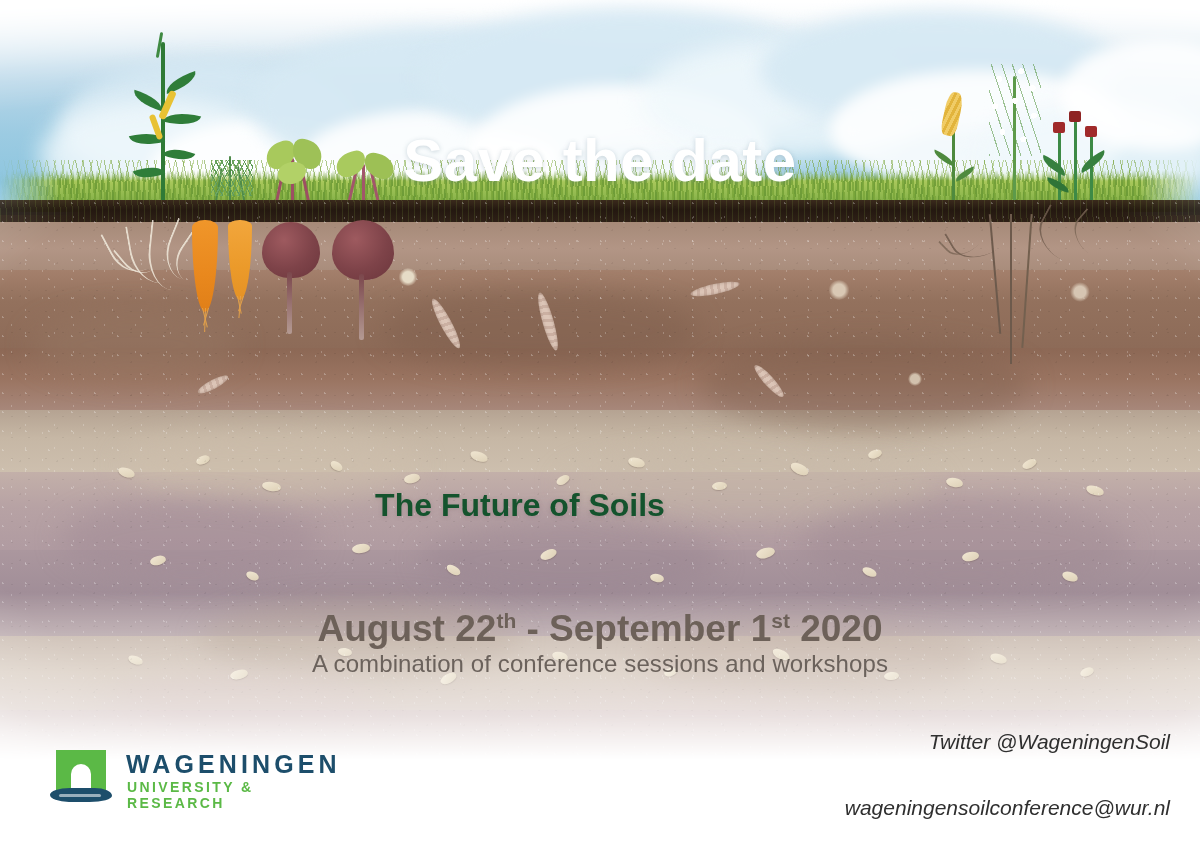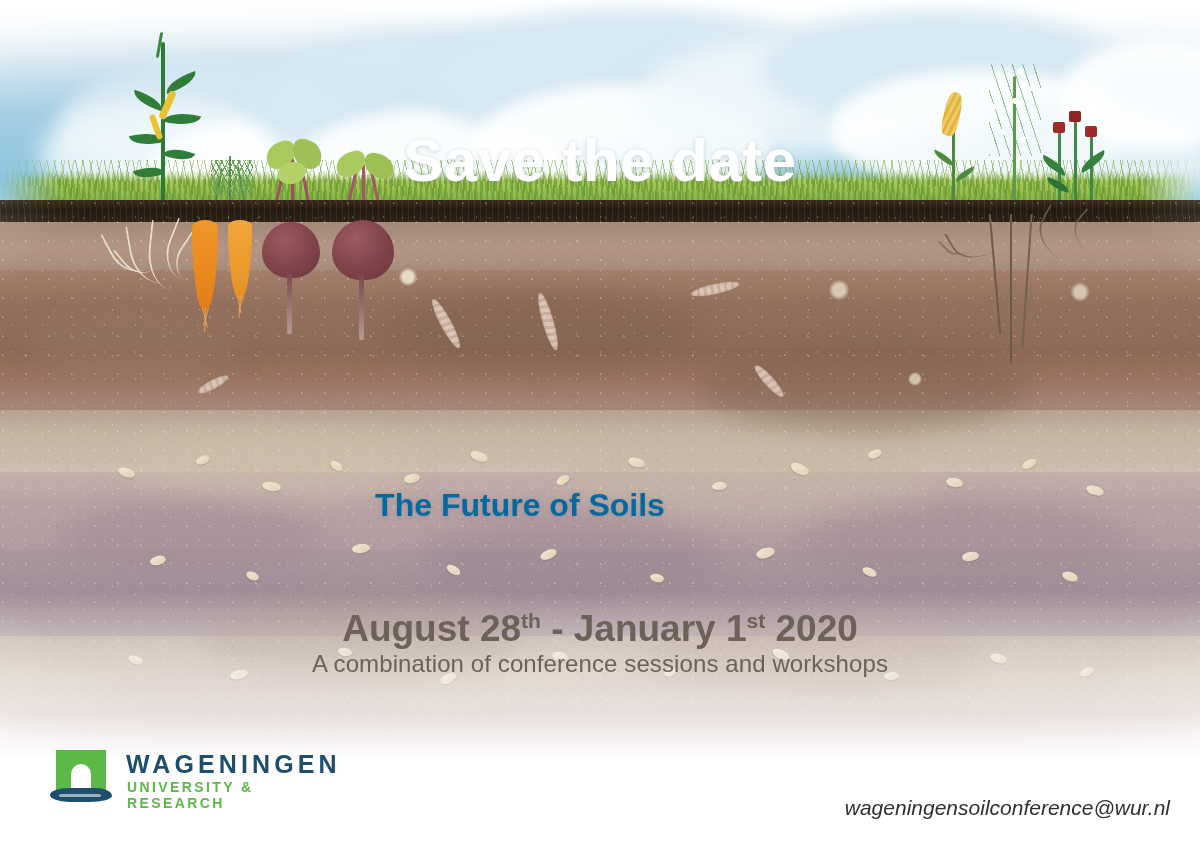--- a/index.html
+++ b/index.html
@@ -131,21 +131,21 @@
     left:0;width:1200px;top:126px;text-align:center;
     font-size:60px;font-weight:bold;color:#ffffff;letter-spacing:.5px;
     text-shadow:0 1px 5px rgba(90,120,140,.30);
   }
   #conf-title{
     left:0;width:1200px;top:396px;text-align:center;
     font-size:57px;font-weight:bold;color:#431b18;letter-spacing:-.3px;
   }
   #conf-sub{
     left:0;width:1040px;top:487px;text-align:center;
-    font-size:32px;font-weight:bold;color:#0369a1;
+    font-size:32px;font-weight:bold;color:#14532d;
     text-shadow:0 1px 4px rgba(110,85,90,.25);
   }
   #conf-dates{
     left:0;width:1200px;top:608px;text-align:center;
     font-size:37px;font-weight:bold;color:#6d6159;
   }
   #conf-dates sup{font-size:21px;vertical-align:super;}
   #conf-tagline{
     left:0;width:1200px;top:650px;text-align:center;
     font-size:24px;color:#6b625c;letter-spacing:.1px;
@@ -420,24 +420,25 @@
               border-radius:50%;"></div>
   <div style="position:absolute;left:908px;top:372px;width:14px;height:14px;
               background:radial-gradient(circle,#d2c1ad 0 45%,transparent 72%);
               border-radius:50%;"></div>
 
   <div class="t" id="save-the-date">Save the date</div>
 
 
   <div class="t" id="conf-sub">The Future of Soils</div>
 
-  <div class="t" id="conf-dates"><span>August</span>&nbsp;<span>28</span><sup>th</sup><span> - </span><span>January</span>&nbsp;<span>1</span><sup>st</sup>&nbsp;<span>2020</span></div>
+  <div class="t" id="conf-dates"><span>August</span>&nbsp;<span>22</span><sup>th</sup><span> - </span><span>September</span>&nbsp;<span>1</span><sup>st</sup>&nbsp;<span>2020</span></div>
 
   <div class="t" id="conf-tagline">A combination of conference sessions and workshops</div>
 
+  <div class="contact" id="contact-twitter">Twitter @WageningenSoil</div>
   <div class="contact" id="contact-mail">wageningensoilconference@wur.nl</div>
 
   <div id="wur-logo">
     <div class="wur-mark">
       <div class="wur-sq"></div>
       <div class="wur-arch"></div>
       <div class="wur-brush"></div>
     </div>
     <div id="wur-name">WAGENINGEN</div>
     <div id="wur-tag">UNIVERSITY &amp; RESEARCH</div>

